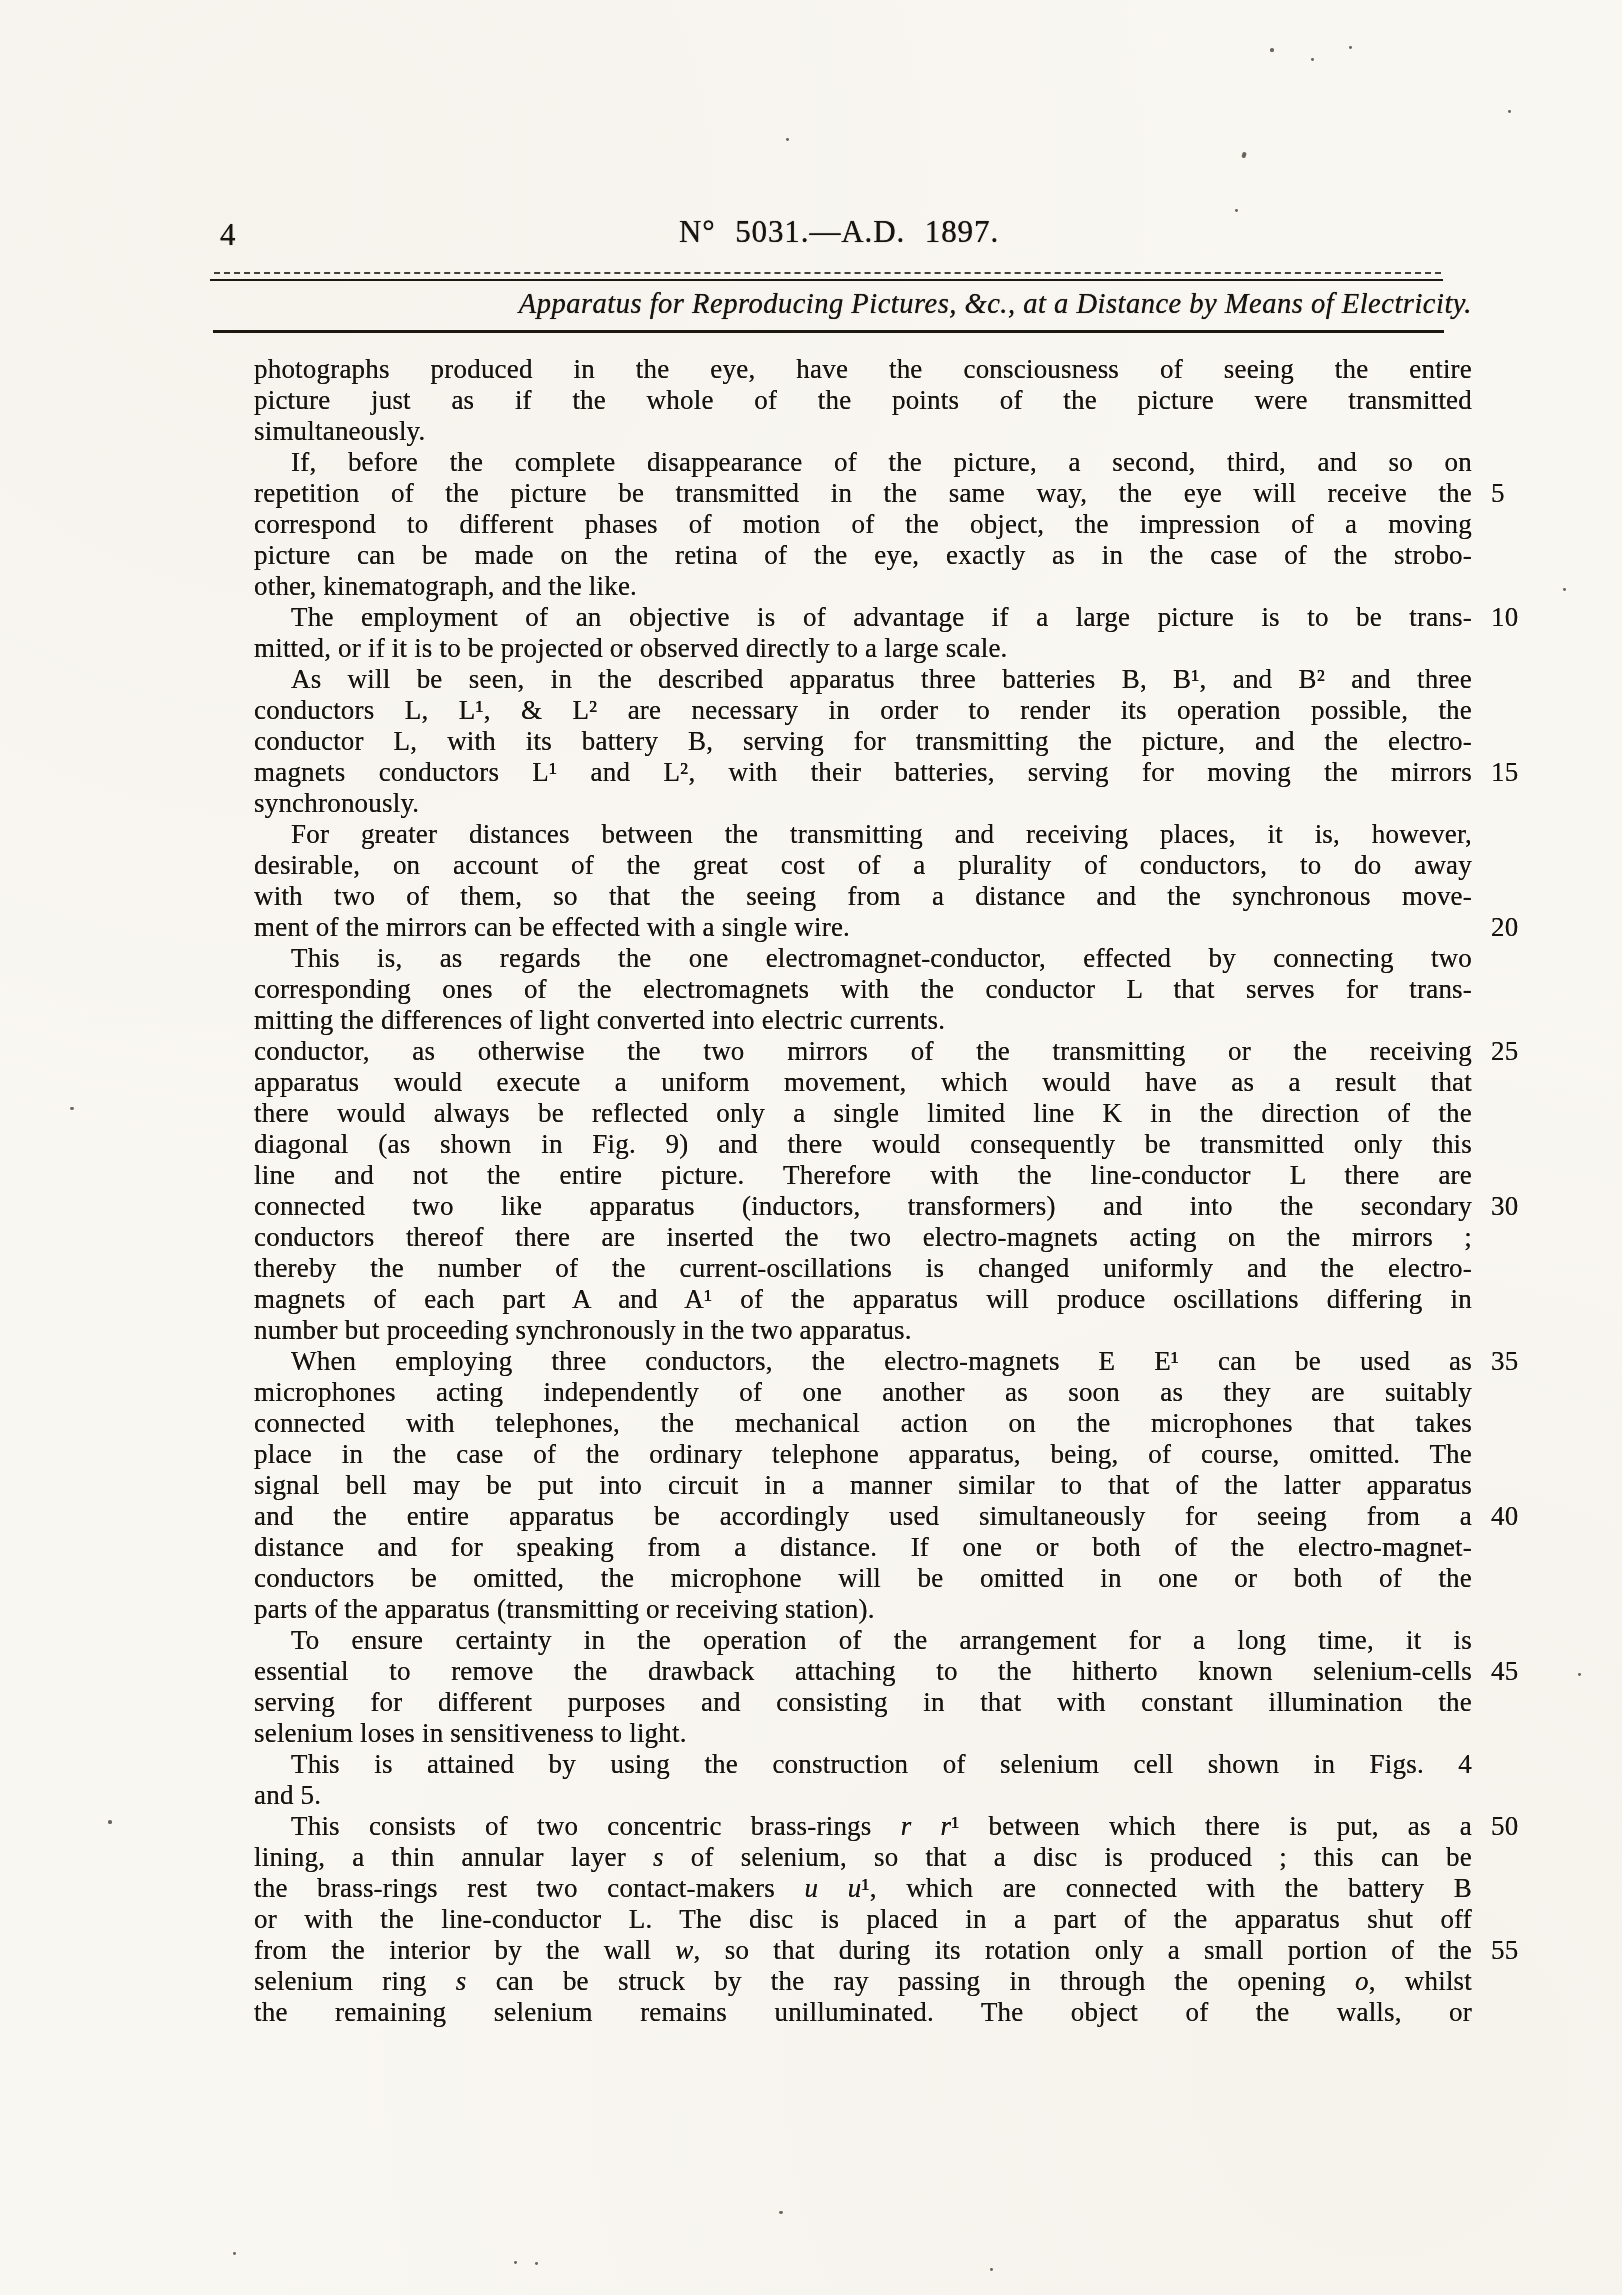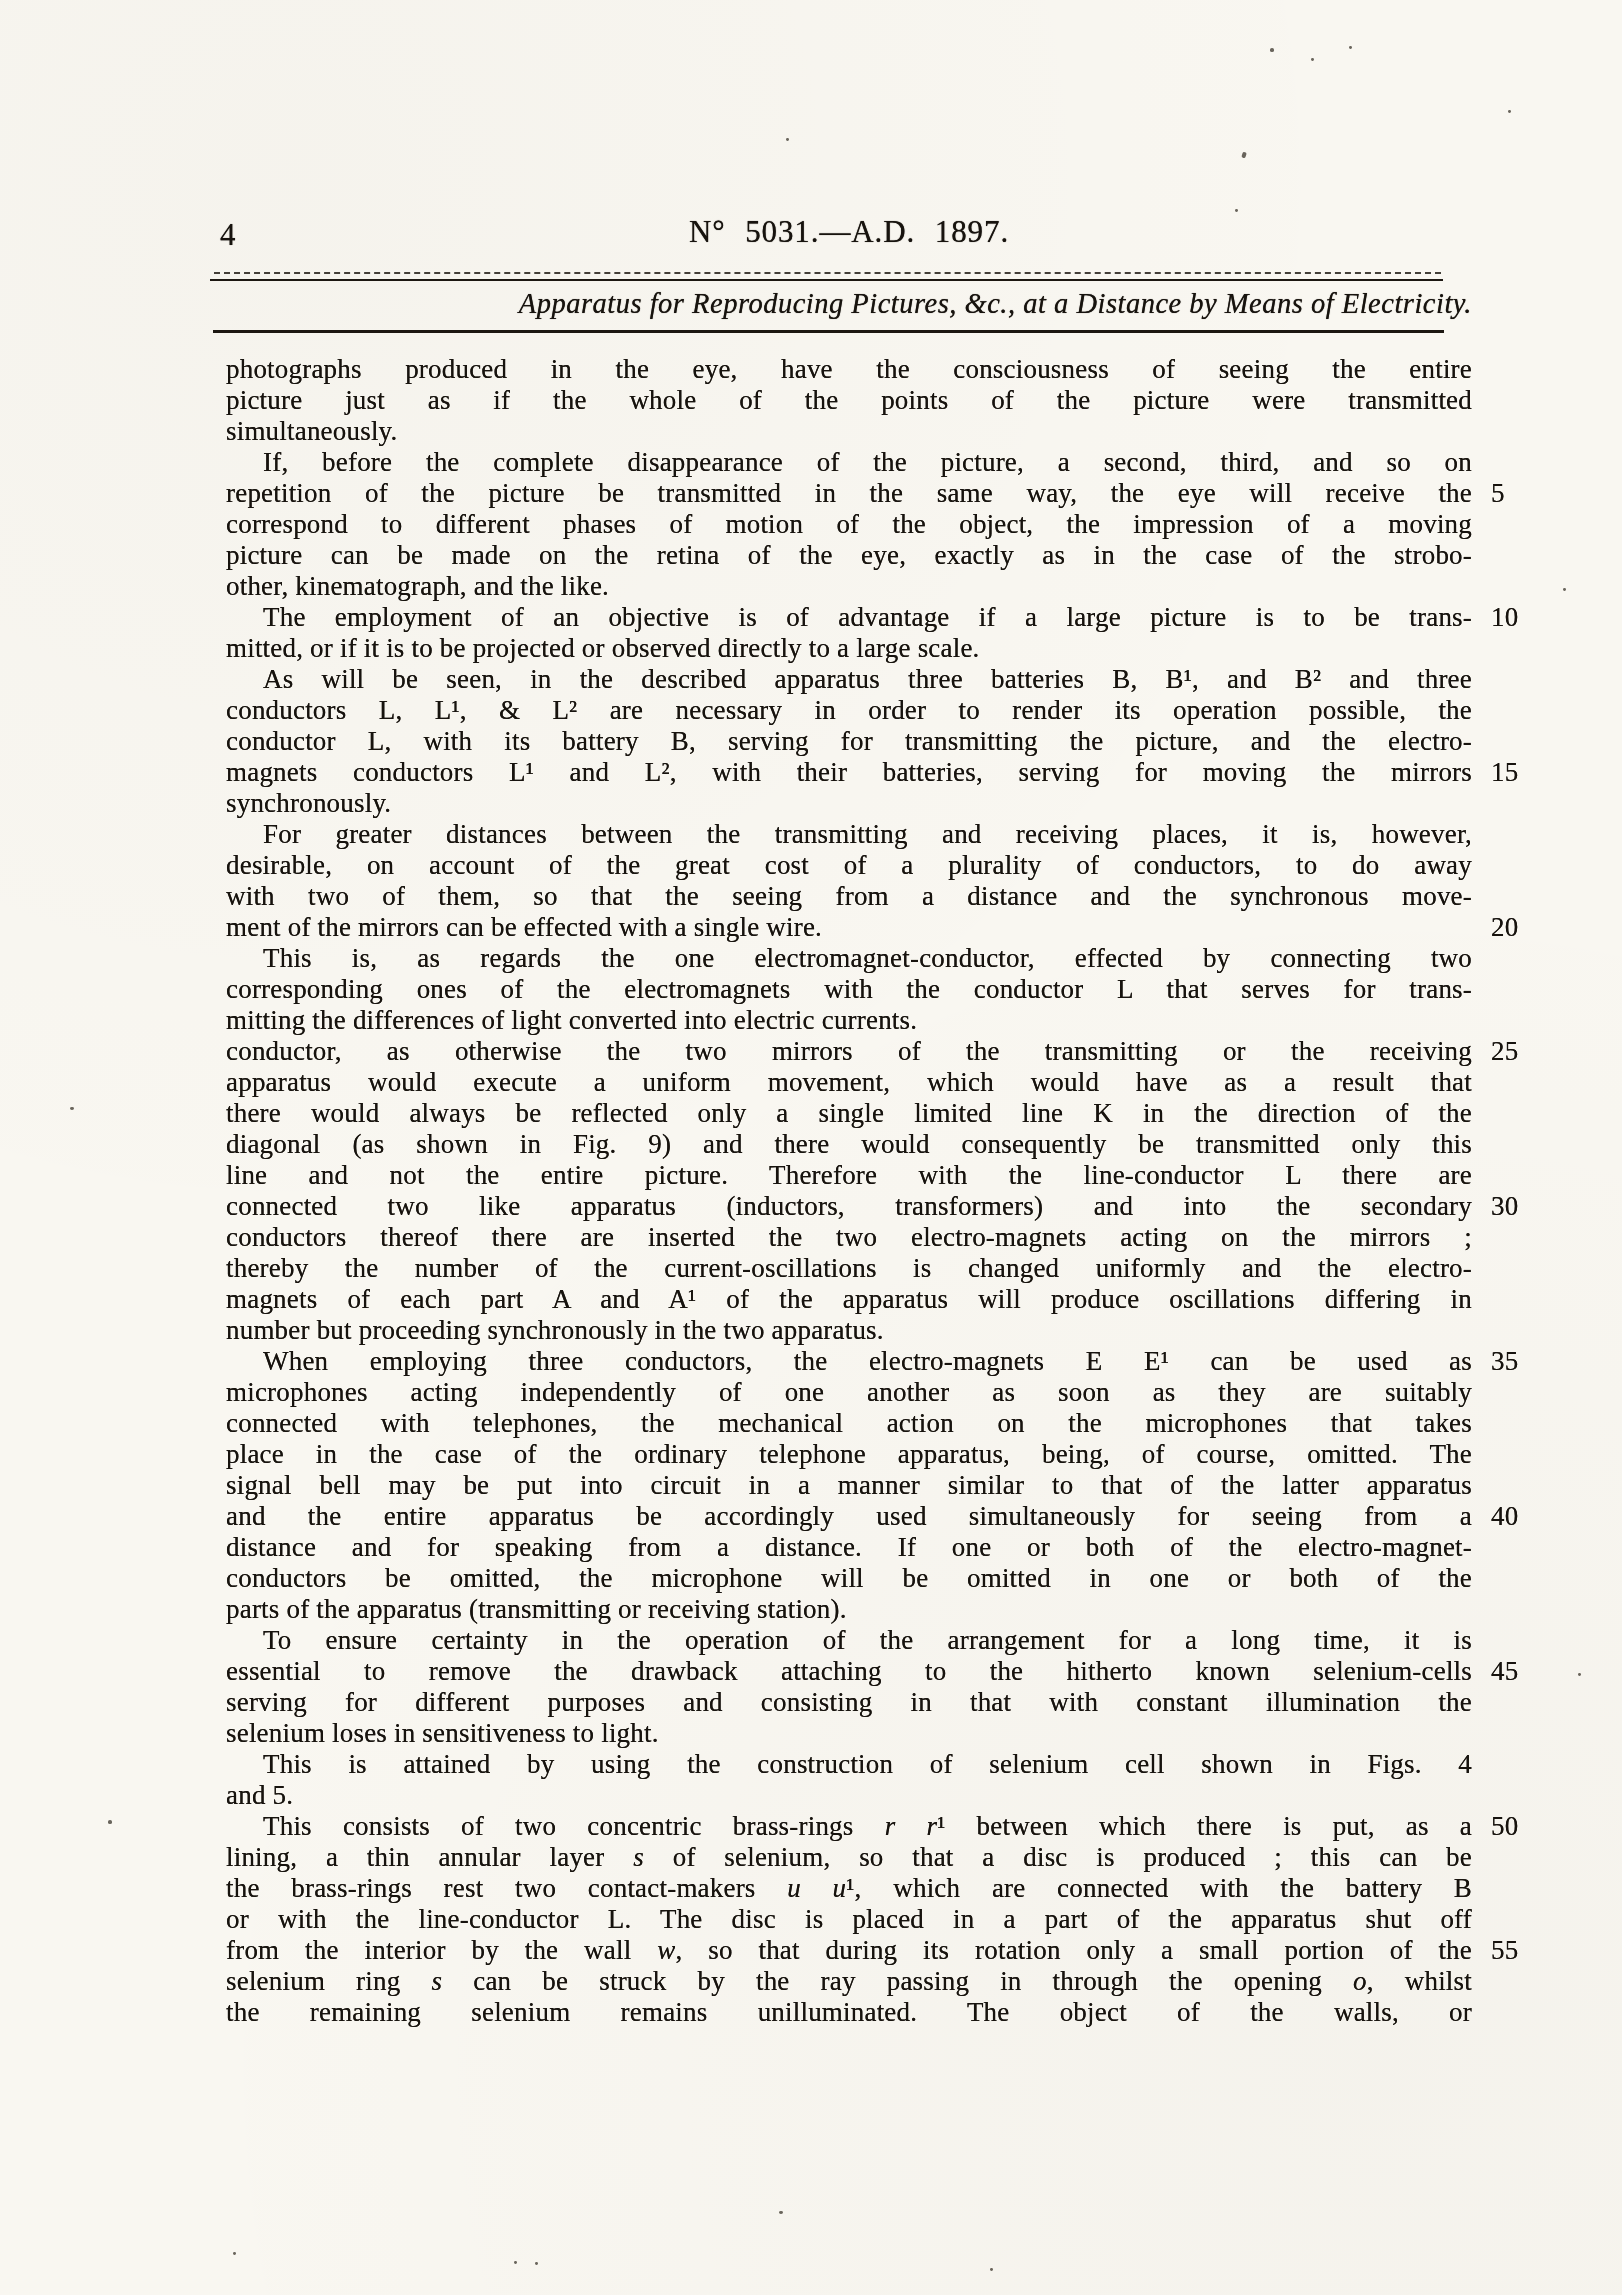--- a/index.html
+++ b/index.html
@@ -14,21 +14,21 @@
       #f9f7f1;
     font-family: "Liberation Serif", "DejaVu Serif", serif;
     color: #17130e;
     overflow: hidden;
   }
   .page-number {
     position: absolute; left: 220px; top: 217px;
     font-size: 31px; text-shadow: 0 0 0.7px rgba(23,19,14,0.9);
   }
   .header {
-    position: absolute; left: 226px; top: 214px; width: 1246px;
+    position: absolute; left: 216px; top: 214px; width: 1246px;
     text-align: center; font-size: 31px;
     word-spacing: 11px; letter-spacing: 0.9px;
     text-shadow: 0 0 0.8px rgba(23,19,14,0.95);
   }
   .rule-dashed {
     position: absolute; left: 214px; top: 272px; width: 1227px;
     border-top: 2.8px dashed #241f18; opacity: 0.85;
   }
   .rule-top {
     position: absolute; left: 210px; top: 279px; width: 1233px;
@@ -47,20 +47,21 @@
   .body-text {
     position: absolute; left: 226px; top: 354px; width: 1246px;
     font-size: 27px; line-height: 31px;
   }
   .line {
     position: relative;
     text-align: justify;
     text-align-last: justify;
     letter-spacing: 0.2px;
     text-shadow: 0 0 0.6px rgba(23,19,14,0.85);
+    margin-left: 28px;
   }
   .line.indent { text-indent: 37px; }
   .line.pend { text-align-last: left; }
   .num {
     position: absolute; left: calc(100% + 19px); top: 0;
     text-indent: 0; white-space: nowrap;
   }
   .specks { position: absolute; inset: 0; pointer-events: none; }
   .speck {
     position: absolute; background: #2c261d; border-radius: 50%;

